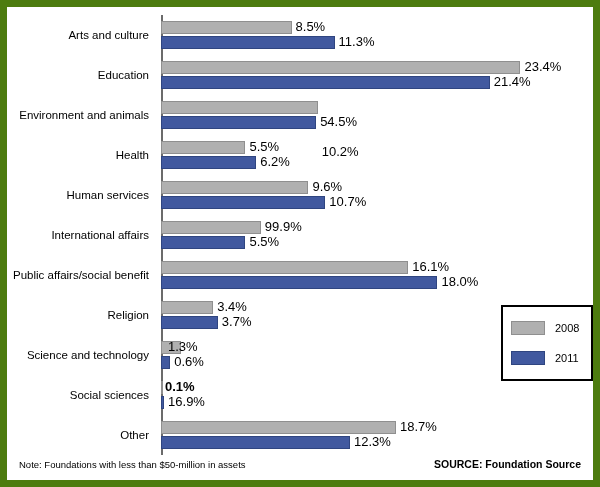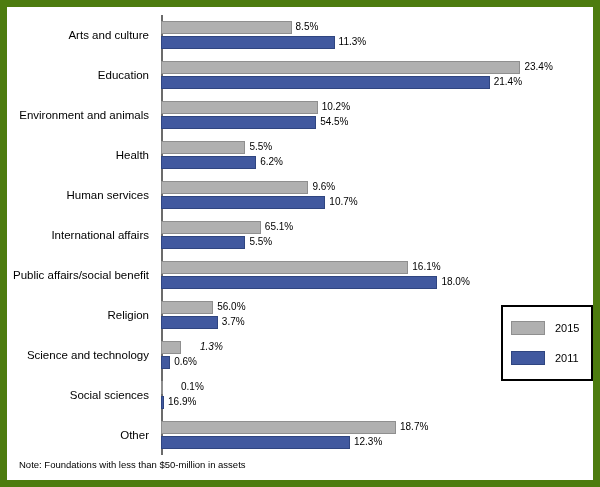--- a/index.html
+++ b/index.html
@@ -71,21 +71,21 @@
     box-sizing: border-box;
   }
   .bar.s2011 {
     background: #41599f;
     border: 1px solid #2f4580;
     box-sizing: border-box;
   }
   .bar-value {
     position: absolute;
     top: -1px;
-    font-size: 10px;
+    font-size: 13px;
     color: #000;
     white-space: nowrap;
     line-height: 13px;
   }
   
   .legend {
     position: absolute;
     left: 494px;
     top: 298px;
     width: 92px;
@@ -172,21 +172,21 @@
       <div class="bar-row" style="top: 46px;">
         <div class="bar s2010" title="Education 2010: 23.4%" style="width: 359.424px;"></div>
         <span class="bar-value" style="left: 363.424px;">23.4%</span>
       </div>
       <div class="bar-row" style="top: 61px;">
         <div class="bar s2011" title="Education 2011: 21.4%" style="width: 328.704px;"></div>
         <span class="bar-value" style="left: 332.704px;">21.4%</span>
       </div>
       <div class="bar-row" style="top: 86px;">
         <div class="bar s2010" title="Environment and animals 2010: 10.2%" style="width: 156.672px;"></div>
-        <span class="bar-value" style="left: 160.672px;">10.2%</span>
+        <span class="bar-value" style="left: 160.672px; margin-top: 45px;">10.2%</span>
       </div>
       <div class="bar-row" style="top: 101px;">
         <div class="bar s2011" title="Environment and animals 2011: 10.1%" style="width: 155.136px;"></div>
         <span class="bar-value" style="left: 159.136px;">54.5%</span>
       </div>
       <div class="bar-row" style="top: 126px;">
         <div class="bar s2010" title="Health 2010: 5.5%" style="width: 84.48px;"></div>
         <span class="bar-value" style="left: 88.48px;">5.5%</span>
       </div>
       <div class="bar-row" style="top: 141px;">
@@ -196,74 +196,75 @@
       <div class="bar-row" style="top: 166px;">
         <div class="bar s2010" title="Human services 2010: 9.6%" style="width: 147.456px;"></div>
         <span class="bar-value" style="left: 151.456px;">9.6%</span>
       </div>
       <div class="bar-row" style="top: 181px;">
         <div class="bar s2011" title="Human services 2011: 10.7%" style="width: 164.352px;"></div>
         <span class="bar-value" style="left: 168.352px;">10.7%</span>
       </div>
       <div class="bar-row" style="top: 206px;">
         <div class="bar s2010" title="International affairs 2010: 6.5%" style="width: 99.84px;"></div>
-        <span class="bar-value" style="left: 103.84px;">65.1%</span>
+        <span class="bar-value" style="left: 103.84px;">99.9%</span>
       </div>
       <div class="bar-row" style="top: 221px;">
         <div class="bar s2011" title="International affairs 2011: 5.5%" style="width: 84.48px;"></div>
         <span class="bar-value" style="left: 88.48px;">5.5%</span>
       </div>
       <div class="bar-row" style="top: 246px;">
         <div class="bar s2010" title="Public affairs/social benefit 2010: 16.1%" style="width: 247.296px;"></div>
         <span class="bar-value" style="left: 251.296px;">16.1%</span>
       </div>
       <div class="bar-row" style="top: 261px;">
         <div class="bar s2011" title="Public affairs/social benefit 2011: 18.0%" style="width: 276.48px;"></div>
         <span class="bar-value" style="left: 280.48px;">18.0%</span>
       </div>
       <div class="bar-row" style="top: 286px;">
         <div class="bar s2010" title="Religion 2010: 3.4%" style="width: 52.224px;"></div>
-        <span class="bar-value" style="left: 56.224px;">56.0%</span>
+        <span class="bar-value" style="left: 56.224px;">3.4%</span>
       </div>
       <div class="bar-row" style="top: 301px;">
         <div class="bar s2011" title="Religion 2011: 3.7%" style="width: 56.832px;"></div>
         <span class="bar-value" style="left: 60.832px;">3.7%</span>
       </div>
       <div class="bar-row" style="top: 326px;">
         <div class="bar s2010" title="Science and technology 2010: 1.3%" style="width: 19.968px;"></div>
-        <span class="bar-value" style="left: 39px; font-style: italic;">1.3%</span>
+        <span class="bar-value" style="left: 7px;">1.3%</span>
       </div>
       <div class="bar-row" style="top: 341px;">
         <div class="bar s2011" title="Science and technology 2011: 0.6%" style="width: 9.216px;"></div>
         <span class="bar-value" style="left: 13.216px;">0.6%</span>
       </div>
       <div class="bar-row" style="top: 366px;">
         <div class="bar s2010" title="Social sciences 2010: 0.1%" style="width: 2px;"></div>
-        <span class="bar-value" style="left: 20px;">0.1%</span>
+        <span class="bar-value" style="left: 4px; font-weight: bold;">0.1%</span>
       </div>
       <div class="bar-row" style="top: 381px;">
         <div class="bar s2011" title="Social sciences 2011: 0.2%" style="width: 3.072px;"></div>
         <span class="bar-value" style="left: 7.072px;">16.9%</span>
       </div>
       <div class="bar-row" style="top: 406px;">
         <div class="bar s2010" title="Other 2010: 15.3%" style="width: 235.008px;"></div>
         <span class="bar-value" style="left: 239.008px;">18.7%</span>
       </div>
       <div class="bar-row" style="top: 421px;">
         <div class="bar s2011" title="Other 2011: 12.3%" style="width: 188.928px;"></div>
         <span class="bar-value" style="left: 192.928px;">12.3%</span>
       </div>
     </div>
 
   <div class="legend">
     <div class="legend-item" style="top:14px;">
       <span class="legend-swatch s2010"></span>
-      <span class="legend-label">2015</span>
+      <span class="legend-label">2008</span>
     </div>
     <div class="legend-item" style="top:44px;">
       <span class="legend-swatch s2011"></span>
       <span class="legend-label">2011</span>
     </div>
   </div>
 
   <div class="note">Note: Foundations with less than $50-million in assets</div>
+  <div class="source">SOURCE: Foundation Source</div>
 
 </div>
 
 </body></html>

